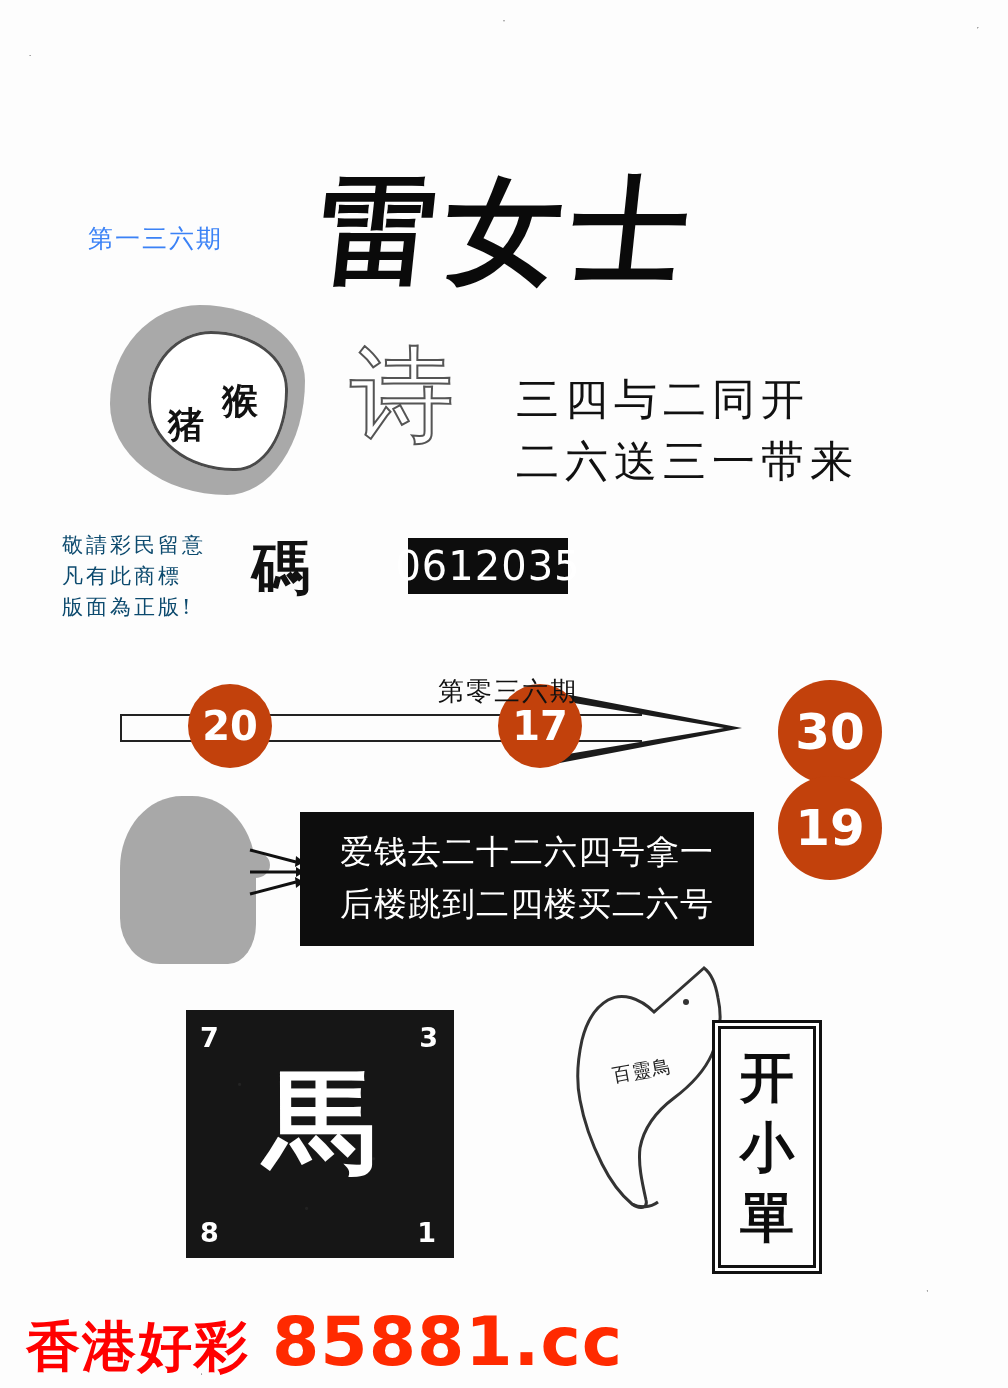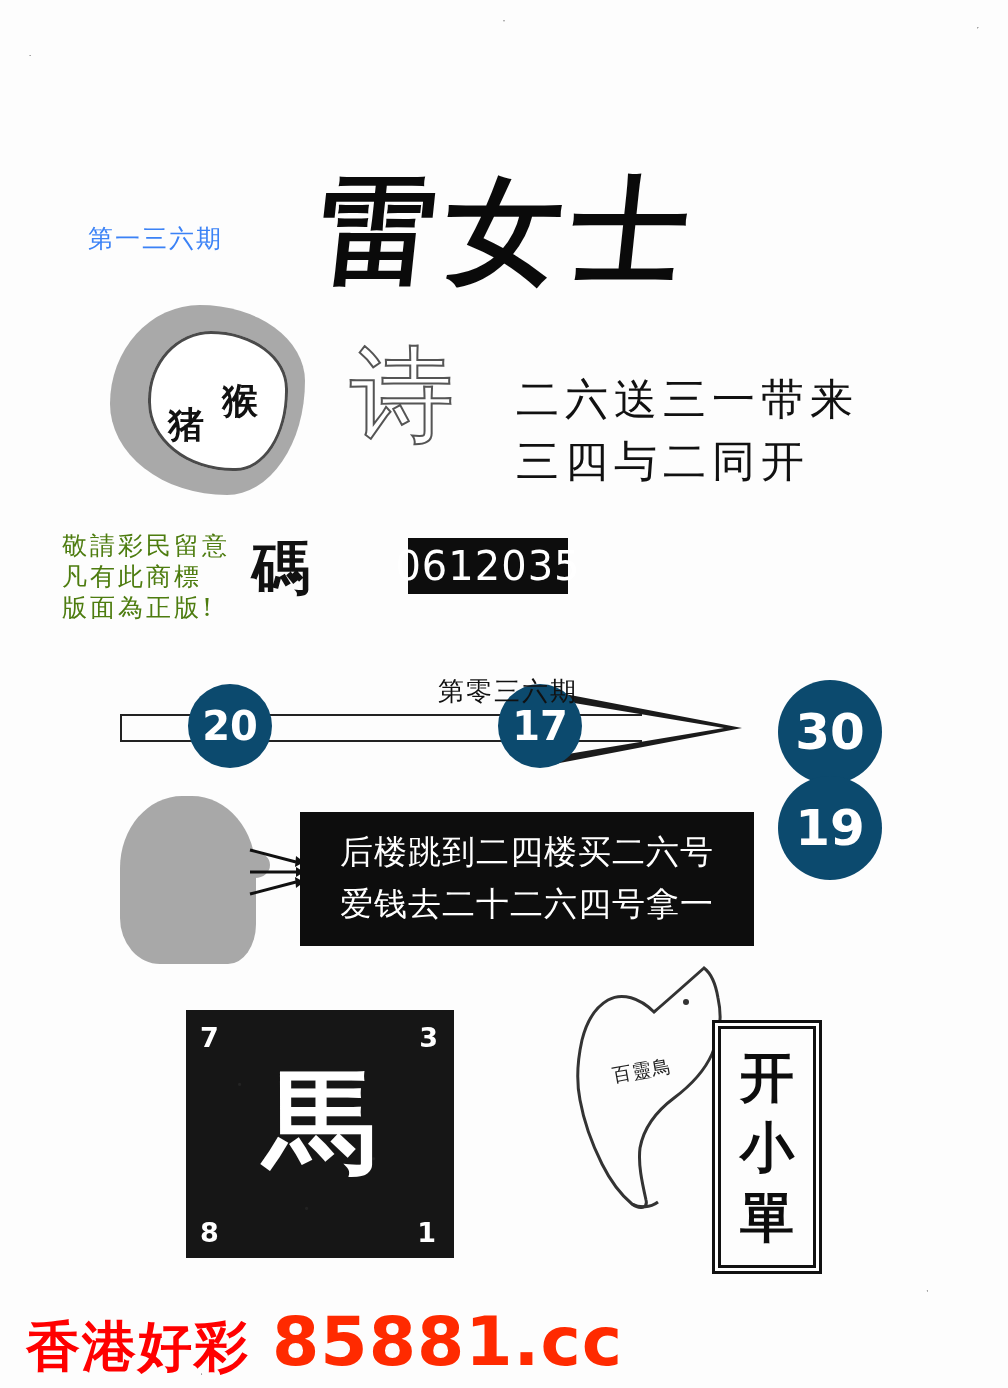--- a/index.html
+++ b/index.html
@@ -123,23 +123,23 @@
     line-height: 62px;
     white-space: nowrap;
   }
 
   
   .notice {
     position: absolute;
     left: 62px;
     top: 530px;
     font-family: "DejaVu Serif", "Liberation Serif", serif;
-    font-size: 25px;
+    font-size: 21px;
     line-height: 31px;
-    color: #4d7c0f;
+    color: #0c4a6e;
     letter-spacing: 3px;
     white-space: nowrap;
   }
 
   .mi-ma {
     position: absolute;
     left: 252px;
     top: 530px;
     font-family: "DejaVu Serif", "Liberation Serif", serif;
     font-size: 58px;
@@ -182,21 +182,21 @@
   }
   .arrow-vee {
     position: absolute;
     left: 424px; top: -2px;
     width: 200px; height: 80px;
   }
 
   .ball {
     position: absolute;
     border-radius: 50%;
-    background: #0c4a6e;
+    background: #c2410c;
     color: #ffffff;
     font-family: "DejaVu Sans", "Liberation Sans", sans-serif;
     font-weight: 700;
     display: flex;
     align-items: center;
     justify-content: center;
   }
   .ball.row {
     width: 84px; height: 84px;
     font-size: 40px;
@@ -393,22 +393,22 @@
   <div class="zodiac-blob">
     <div class="shape"></div>
     <div class="inner-cut"></div>
     <div class="zodiac-char z1">猪</div>
     <div class="zodiac-char z2">猴</div>
   </div>
 
   <div class="poem-char">诗</div>
 
   <div class="poem-lines">
+    <div>三四与二同开</div>
     <div>二六送三一带来</div>
-    <div>三四与二同开</div>
   </div>
 
   <div class="notice">
     <div>敬請彩民留意</div>
     <div>凡有此商標</div>
     <div>版面為正版!</div>
   </div>
 
   <div class="mi-ma">碼</div>
 
@@ -440,22 +440,22 @@
       <line x1="4" y1="10" x2="50" y2="22"></line>
       <line x1="4" y1="32" x2="50" y2="32"></line>
       <line x1="4" y1="54" x2="50" y2="42"></line>
     </g>
     <polygon points="50,16 58,22 49,27" fill="#111"></polygon>
     <polygon points="50,27 58,32 50,37" fill="#111"></polygon>
     <polygon points="49,37 58,42 50,48" fill="#111"></polygon>
   </svg>
 
   <div class="msg-box">
+    <div>爱钱去二十二六四号拿一</div>
     <div>后楼跳到二四楼买二六号</div>
-    <div>爱钱去二十二六四号拿一</div>
   </div>
 
   <div class="horse-panel">
     <div class="corner c-tl">7</div>
     <div class="corner c-tr">3</div>
     <div class="corner c-bl">8</div>
     <div class="corner c-br">1</div>
     <div class="big-char">馬</div>
   </div>
 

